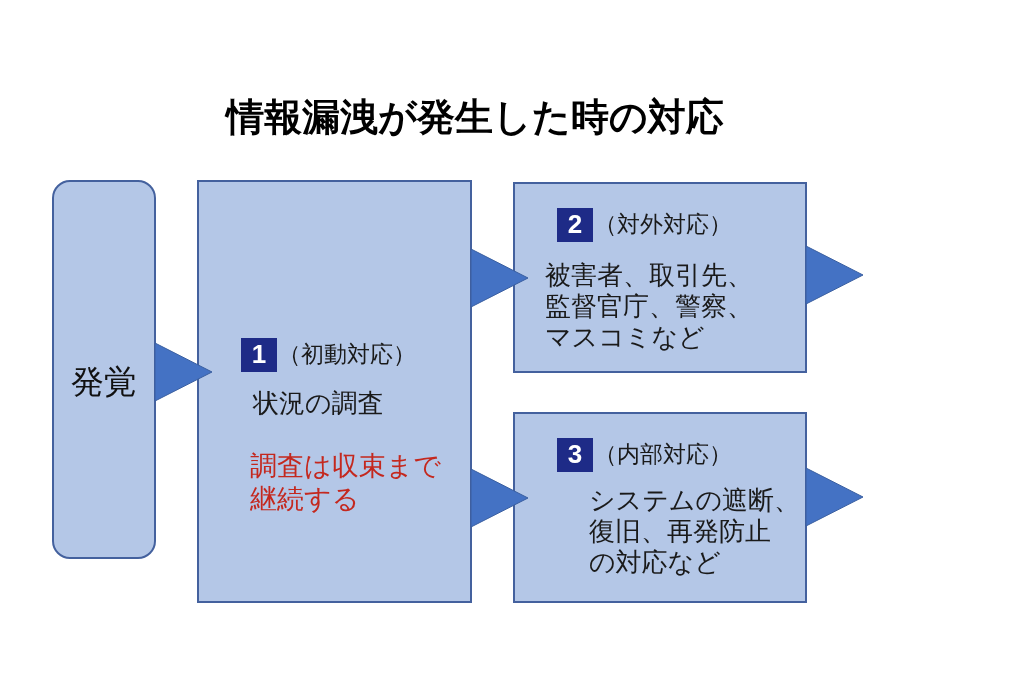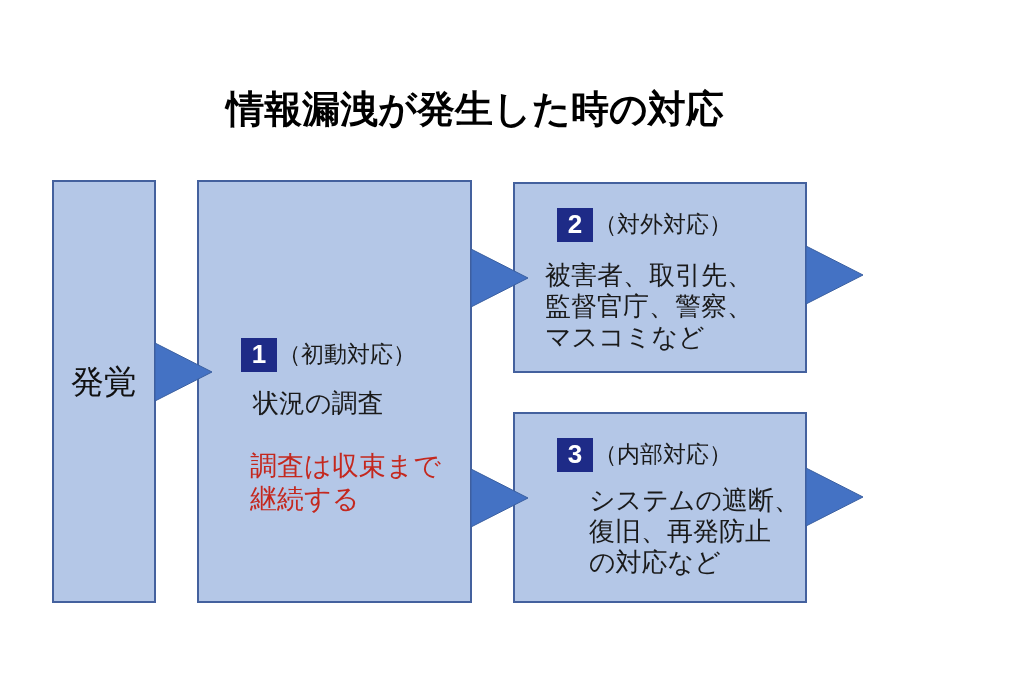--- a/index.html
+++ b/index.html
@@ -18,32 +18,32 @@
     position:relative;
     width:1024px;height:677px;
     margin:0 auto;
     background:var(--bg);
     overflow:hidden;
     font-family:"Liberation Sans","DejaVu Sans",sans-serif;
     color:var(--text);
   }
   .title{
     position:absolute;left:0;right:74px;top:80px;
-    margin:4px;
+    margin:12px;
     text-align:center;
     font-size:38px;font-weight:700;color:#000;
     letter-spacing:0;
   }
   .box{
     position:absolute;
     box-sizing:border-box;
     background:var(--box-fill);
     border:2px solid var(--box-border);
   }
-  .box-start{left:52px;top:180px;width:104px;height:423px;}
+  .box-start{left:52px;top:180px;width:104px;height:379px;border-radius:18px;}
   .box-main{left:197px;top:180px;width:275px;height:423px;}
   .box-ext{left:513px;top:182px;width:294px;height:191px;}
   .box-int{left:513px;top:412px;width:294px;height:191px;}
   .box-end{left:847px;top:179px;width:106px;height:424px;}
   .big-label{
     position:absolute;left:0;right:0;top:178px;
     text-align:center;
     font-size:33px;color:#111;
     white-space:nowrap;
   }

